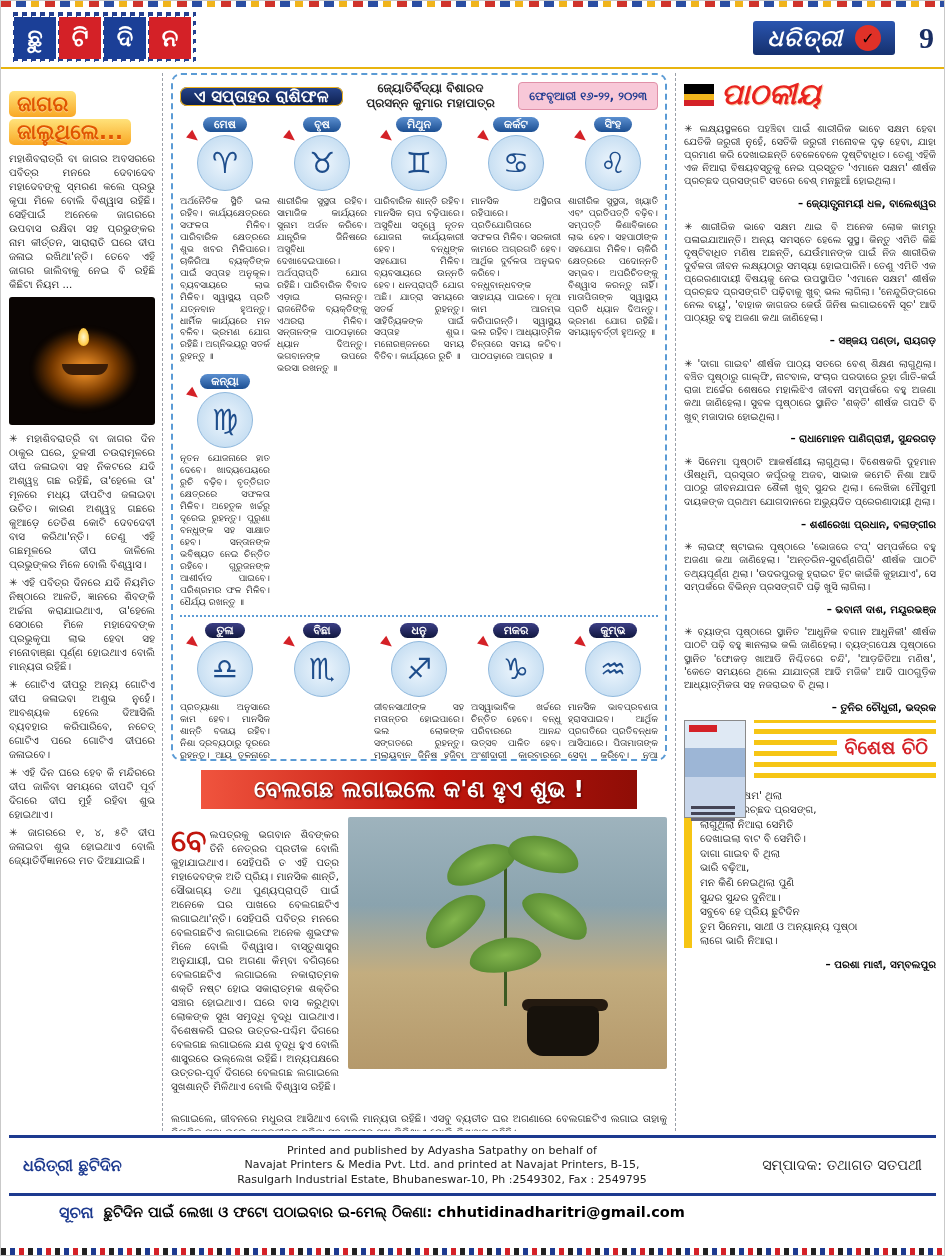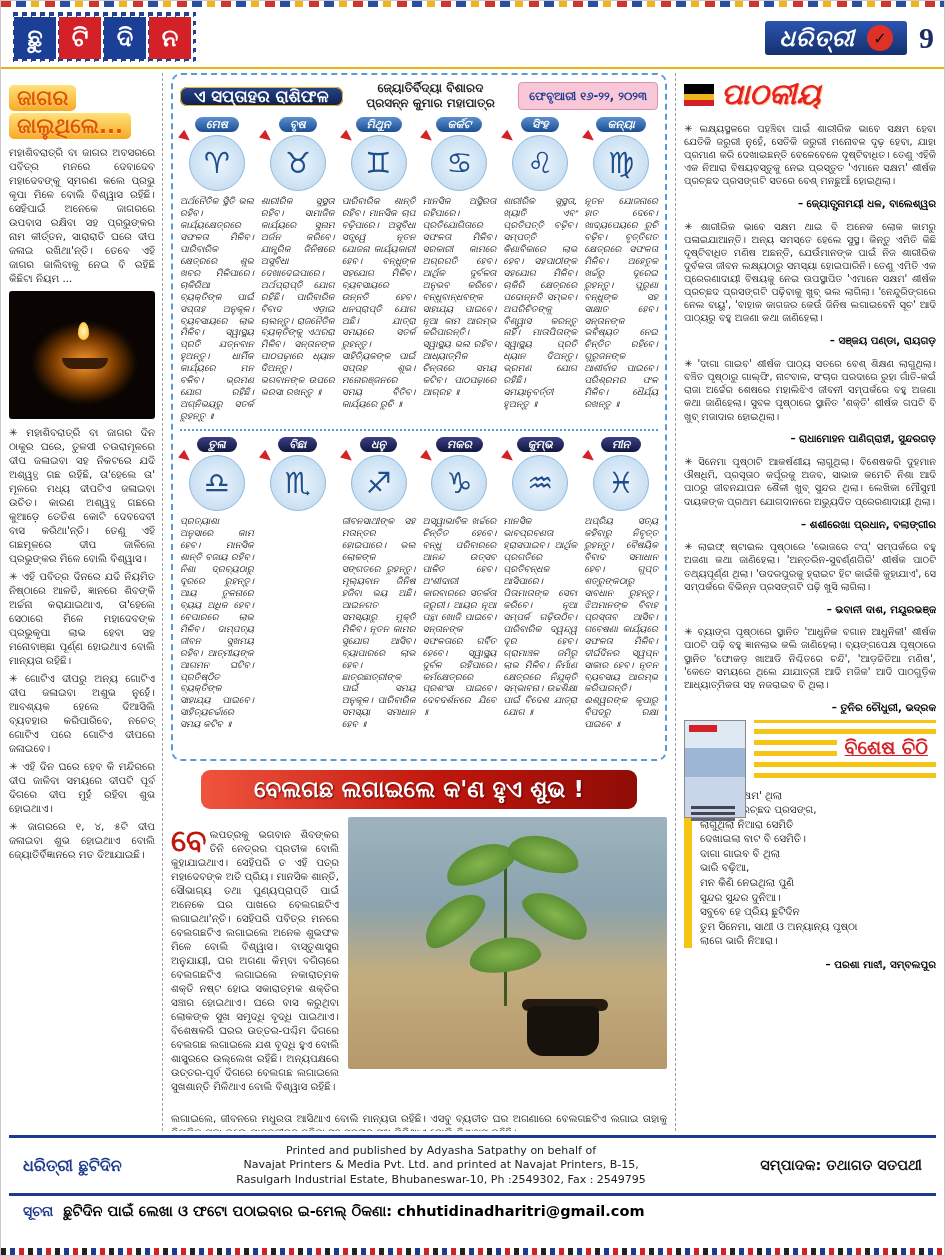--- a/index.html
+++ b/index.html
@@ -3,93 +3,93 @@
 <meta charset="utf-8">
 <style>
   html,body{margin:0;padding:0;background:#e9e9e9;}
   .page{position:relative;width:945px;height:1256px;margin:0 auto;background:#fff;
         font-family:"DejaVu Sans",sans-serif;color:#111;overflow:hidden;border:1px solid #c9c9c9;box-sizing:border-box;}
   .tick-strip{height:6px;background:repeating-linear-gradient(90deg,#d0342c 0 10px,#fff 10px 15px,#2b4ea2 15px 25px,#fff 25px 30px,#f0b41c 30px 38px,#fff 38px 44px);}
   
   .masthead{display:flex;align-items:center;justify-content:space-between;padding:5px 10px 3px 8px;border-bottom:2px solid #e8b40f;}
   .logo-frame{display:flex;gap:3px;padding:5px;background:conic-gradient(#233f8f 0 25%,#fff 0 50%) 0 0/9px 9px;}
   .logo-tile{width:42px;height:42px;display:grid;place-items:center;color:#fff;font-weight:bold;font-size:24px;}
-  .mast-right{display:flex;align-items:flex-start;gap:12px;}
+  .mast-right{display:flex;align-items:flex-start;gap:24px;}
   .paper-bar{display:flex;align-items:center;gap:12px;background:linear-gradient(#2a55b0,#15306e);border-radius:3px;padding:3px 14px;height:34px;box-sizing:border-box;}
   .paper-name{color:#fff;font-style:italic;font-weight:bold;font-size:23px;letter-spacing:1px;}
   .paper-dot{width:26px;height:26px;border-radius:50%;background:#e03128;display:grid;place-items:center;color:#000;font-size:16px;font-weight:bold;}
   .page-num{font-family:"Liberation Serif",serif;font-size:30px;color:#1a2e63;font-weight:bold;}
   
   .content{display:flex;height:1062px;padding:4px 8px 0 8px;box-sizing:border-box;gap:8px;}
   .col-left{width:146px;flex:0 0 146px;border-right:1px dashed #9aa0a8;padding-right:7px;overflow:hidden;}
   .col-center{flex:1;overflow:hidden;}
   .col-right{width:252px;flex:0 0 252px;border-left:1px dashed #9aa0a8;padding-left:8px;overflow:hidden;}
   
-  .jagara-head{margin:12px 0 4px;}
+  .jagara-head{margin:18px 0 4px;}
   .jagara-line{display:inline-block;background:linear-gradient(#ffe27a,#f9a825);color:#e05500;font-weight:bold;font-size:21px;
                padding:1px 8px;border-radius:5px;text-shadow:0 1px 0 #fff6;margin-bottom:2px;}
   .small-text{font-size:10.3px;line-height:1.36;text-align:justify;margin:4px 0;}
   .diya{position:relative;height:128px;background:#0a0503;border-radius:3px;overflow:hidden;margin:6px 0;}
   .diya .glow{position:absolute;left:16%;top:24%;width:72%;height:64%;background:radial-gradient(closest-side,#ff9d2e,#7a3b00 60%,transparent 100%);filter:blur(2px);}
   .diya .flame{position:absolute;left:47%;top:24%;width:11px;height:18px;background:radial-gradient(#fff7ce,#ffb300);border-radius:50% 50% 50% 50%/62% 62% 38% 38%;}
   .diya .lamp{position:absolute;left:36%;top:52%;width:46px;height:11px;background:#3a1d07;border-radius:0 0 12px 12px;}
   
   .horo{border:2px dashed #5b9bd5;border-radius:10px;padding:6px 7px;height:688px;box-sizing:border-box;overflow:hidden;}
   .horo-head{display:flex;align-items:center;gap:8px;margin-bottom:6px;}
   .horo-title{background:linear-gradient(#27458c,#0e1f4d);color:#fff;font-weight:bold;font-size:16.5px;padding:0 14px;border-radius:7px;
               box-shadow:0 0 0 1px #f0b41c inset;white-space:nowrap;}
   .horo-astro{flex:1;text-align:center;font-size:12px;font-weight:bold;color:#222;white-space:pre-line;line-height:1.25;}
   .horo-date{background:#f8c8d8;color:#1d3a8f;font-weight:bold;font-size:11.5px;padding:6px 10px;border-radius:4px;border:1px solid #e090a8;white-space:nowrap;}
-  .signs-grid{display:grid;grid-template-columns:repeat(6,1fr);column-gap:7px;font-style:italic;}
+  .signs-grid{display:grid;grid-template-columns:repeat(5,1fr);column-gap:7px;}
   .row-sep{border-top:2px dotted #5b9bd5;margin:7px 0 6px;}
   .sign{display:flex;flex-direction:column;align-items:center;}
   .pill{color:#fff;font-weight:bold;font-size:11px;padding:1px 11px;border-radius:9px;margin-bottom:3px;white-space:nowrap;z-index:2;}
   .pill.r1{background:linear-gradient(#5b8fd0,#1c4f92);}
   .pill.r2{background:linear-gradient(#3c3f86,#10173f);}
   .circ-wrap{position:relative;}
   .circ{width:54px;height:54px;border-radius:50%;background:radial-gradient(#eef6fd,#b9d6ee);border:1.5px solid #8fb8dd;
         display:grid;place-items:center;color:#1f4e8c;font-size:29px;}
   .arrow{position:absolute;left:-9px;top:-3px;width:0;height:0;border-left:11px solid #d42127;border-top:5px solid transparent;border-bottom:5px solid transparent;transform:rotate(38deg);}
   .sign-text{font-size:9.2px;line-height:1.3;text-align:justify;margin:4px 0 0;color:#111;}
   
   .article{margin-top:9px;}
   .article-head{background:linear-gradient(90deg,#f0543e,#c0160d 55%,#8f0d06);color:#fff;font-weight:bold;font-size:23px;
-                padding:6px 18px;border-radius:9px;width:88%;box-sizing:border-box;margin:0 auto 8px;text-align:center;text-shadow:1px 1px 2px #500;}
+                padding:6px 18px;border-radius:0;width:88%;box-sizing:border-box;margin:0 auto 8px;text-align:center;text-shadow:1px 1px 2px #500;}
   .article-body{display:flex;gap:9px;}
   .article-left{width:168px;flex:0 0 168px;font-size:10.3px;line-height:1.36;text-align:justify;}
   .dropcap{float:left;color:#c0160d;font-weight:bold;font-size:30px;line-height:.9;padding-right:3px;}
   .plant-img{position:relative;flex:1;height:252px;border-radius:2px;overflow:hidden;
              background:linear-gradient(180deg,#9eb3bd 0%,#8aa3ae 35%,#c3ad7f 62%,#b5996b 100%);}
   .leaf{position:absolute;width:72px;height:34px;background:radial-gradient(#83b64d,#4c7e2a);border-radius:50% 50% 50% 50%/62% 62% 38% 38%;}
   .stem{position:absolute;left:49%;top:20%;width:3px;height:55%;background:#3c5a22;}
   .pot{position:absolute;left:56%;bottom:5%;width:72px;height:50px;background:#17120c;border-radius:8px 8px 16px 16px;}
   .pot-rim{position:absolute;left:54.5%;bottom:23%;width:86px;height:12px;background:#241a10;border-radius:6px;}
   .article-bottom{font-size:10.3px;line-height:1.36;text-align:justify;margin-top:7px;}
   
   .readers-head{display:flex;align-items:center;gap:7px;margin:4px 0 6px;}
   .ribbon{width:30px;height:22px;background:linear-gradient(#000 0 45%,#f0b41c 45% 72%,#d42127 72%);}
   .readers-title{color:#e8231f;font-weight:bold;font-style:italic;font-size:29px;text-shadow:1px 1px 0 #f9c9a0;}
   .letter{font-size:9.9px;line-height:1.32;text-align:justify;}
   .sig{display:block;text-align:right;font-weight:bold;font-size:10.3px;color:#000;margin:2px 0 6px;}
   .special{margin-top:4px;}
   .special-top{position:relative;display:flex;gap:8px;align-items:flex-start;}
   .stripes{flex:1;height:58px;background:repeating-linear-gradient(0deg,#f6c514 0 5px,#fff 5px 11px);}
-  .special-title{position:absolute;right:0;top:14px;background:#fff;padding:2px 8px;color:#d42127;font-weight:bold;font-size:19px;text-decoration:underline;}
+  .special-title{position:absolute;right:0;top:14px;background:#fff;padding:2px 8px;color:#d42127;font-weight:bold;font-size:19px;}
   .cover{width:60px;height:96px;flex:0 0 60px;border:1px solid #8a8a8a;position:relative;
          background:linear-gradient(180deg,#dfe9f4 0 28%,#9db6d6 28% 58%,#c8d6ea 58% 100%);}
   .cover::before{content:"";position:absolute;left:4px;top:4px;width:28px;height:7px;background:#d42127;}
   .cover::after{content:"";position:absolute;left:6px;bottom:8px;width:44px;height:3px;background:#445;box-shadow:0 6px 0 #445,0 12px 0 #667;}
   .special-text{border-left:8px solid #f6c514;padding-left:8px;margin-top:-30px;font-size:10.4px;line-height:1.4;white-space:pre-line;}
   
   .footer{border-top:3px solid #1d3a8f;border-bottom:3px solid #1d3a8f;display:flex;align-items:center;gap:10px;padding:6px 14px;margin:4px 8px 0;}
   .foot-title{color:#1d3a8f;font-weight:bold;font-size:16px;white-space:nowrap;}
   .foot-print{flex:1;text-align:center;font-size:11px;line-height:1.3;white-space:pre-line;color:#222;}
-  .foot-editor{font-weight:bold;font-size:14.5px;white-space:nowrap;text-align:center;}
+  .foot-editor{font-weight:normal;font-size:14.5px;white-space:nowrap;text-align:center;}
   .notice-row{display:flex;align-items:center;gap:10px;padding:7px 14px 5px;margin:0 8px;}
-  .notice-label{color:#1d3a8f;font-weight:bold;font-size:14px;}
+  .notice-label{color:#1d3a8f;font-weight:bold;font-size:16px;margin-left:36px;}
   .notice-text{flex:1;text-align:left;font-weight:bold;font-size:14.5px;color:#000;}
   .bottom-strip{position:absolute;left:0;right:0;bottom:0;height:7px;
       background:repeating-linear-gradient(90deg,#222 0 5px,#fff 5px 9px,#1d3a8f 9px 14px,#fff 14px 18px,#d42127 18px 23px,#fff 23px 27px);}
 </style>
 </head>
 <body>
 
 <div class="page">
   <div class="tick-strip"></div>
 

